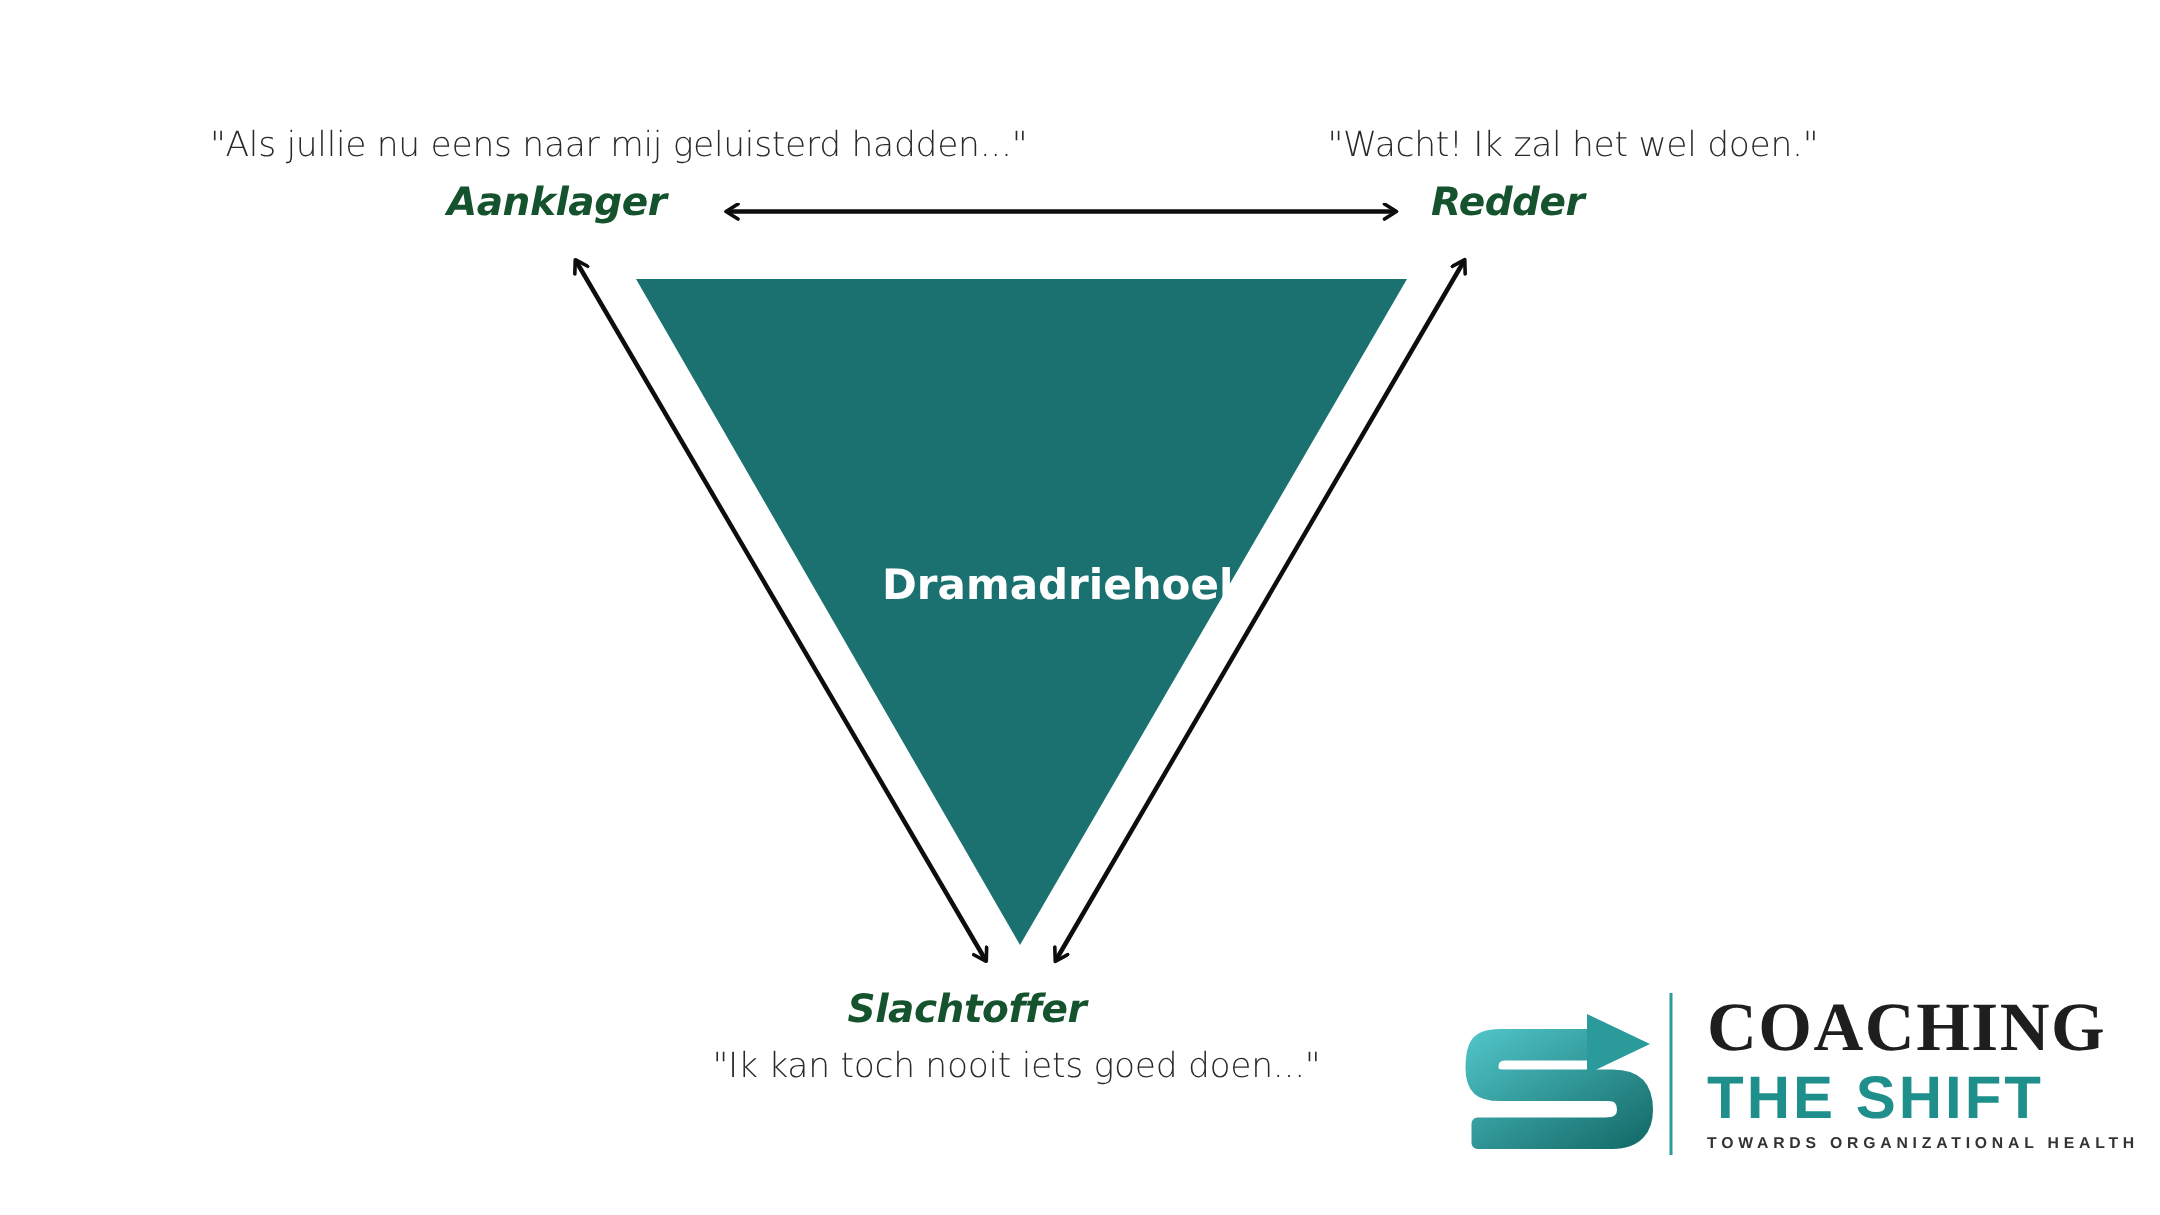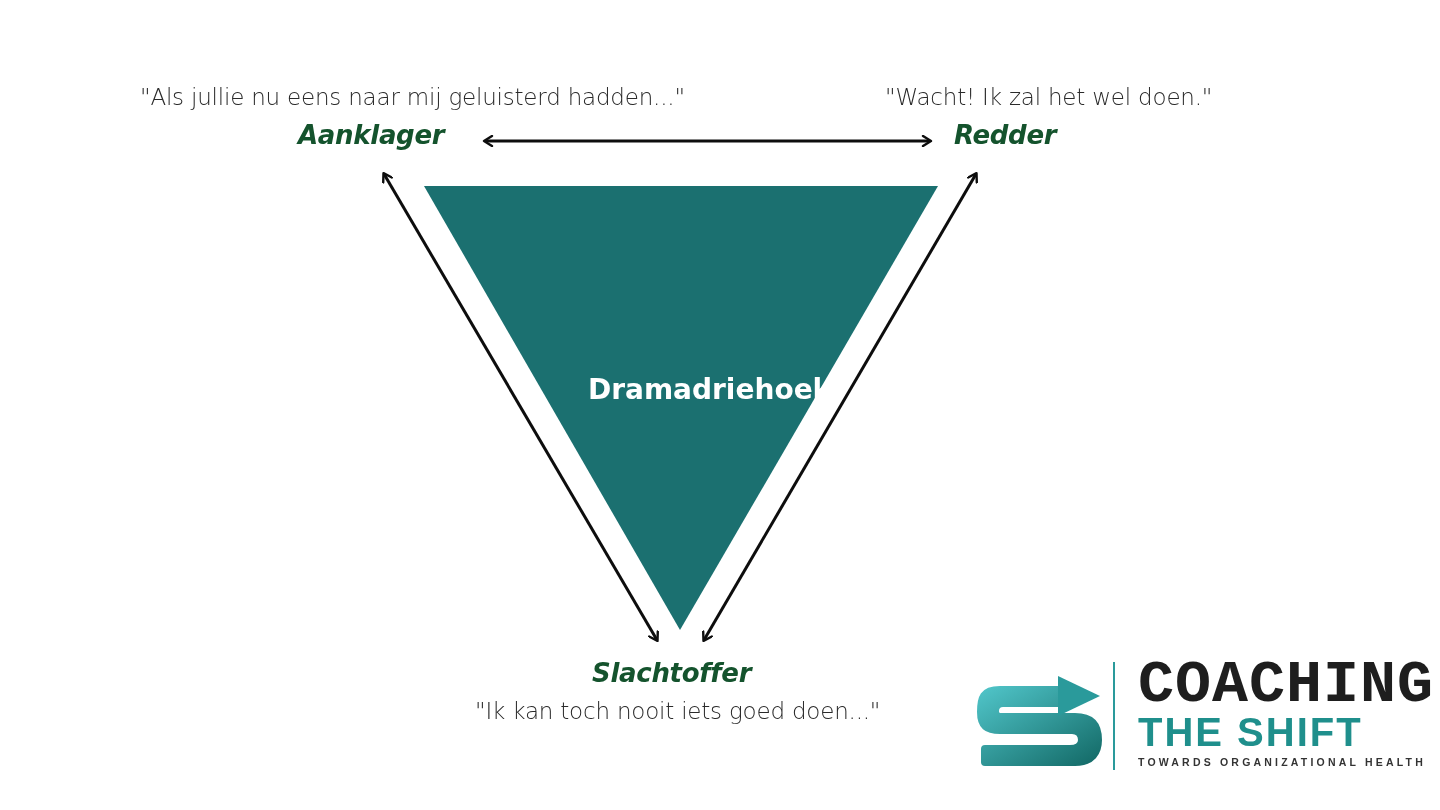--- a/index.html
+++ b/index.html
@@ -29,23 +29,23 @@
     }
     .center-label {
       font-family: "DejaVu Sans", sans-serif;
       font-weight: bold;
       font-size: 28px;
       color: #ffffff;
       white-space: nowrap;
     }
     svg.diagram { position: absolute; left: 0; top: 0; }
     .logo-word1 {
-      font-family: Liberation Mono, monospace;
+      font-family: Liberation Serif, serif;
       font-weight: bold;
-      font-size: 60px;
+      font-size: 46px;
       color: #1e1e1e;
       letter-spacing: 1px;
       white-space: nowrap;
     }
     .logo-word2 {
       font-family: "Liberation Sans", sans-serif;
       font-weight: bold;
       font-size: 40px;
       color: #1f8f8c;
       letter-spacing: 2px;
@@ -88,20 +88,20 @@
 </svg>
 
 <div class="abs quote" style="left:140px; top:84px;">"Als jullie nu eens naar mij geluisterd hadden..."</div>
 <div class="abs role" style="left:298px; top:120px;">Aanklager</div>
 
 <div class="abs quote" style="left:885px; top:84px;">"Wacht! Ik zal het wel doen."</div>
 <div class="abs role" style="left:954px; top:120px;">Redder</div>
 
 <div class="abs center-label" style="left:588px; top:329px;margin-top:44px;">Dramadriehoek</div>
 
-<div class="abs role" style="left:592px; top:658px;">Slachtoffer</div>
+<div class="abs role" style="left:565px; top:658px;">Slachtoffer</div>
 <div class="abs quote" style="left:475px; top:698px;">"Ik kan toch nooit iets goed doen..."</div>
 
 <div class="abs" style="left:1138px; top:662px;">
   <div class="logo-word1" style="line-height:46px;">COACHING</div>
   <div class="logo-word2" style="line-height:48px;">THE SHIFT</div>
   <div class="logo-tag" style="margin-top:0;">TOWARDS ORGANIZATIONAL HEALTH</div>
 </div>
 
 </body></html>

